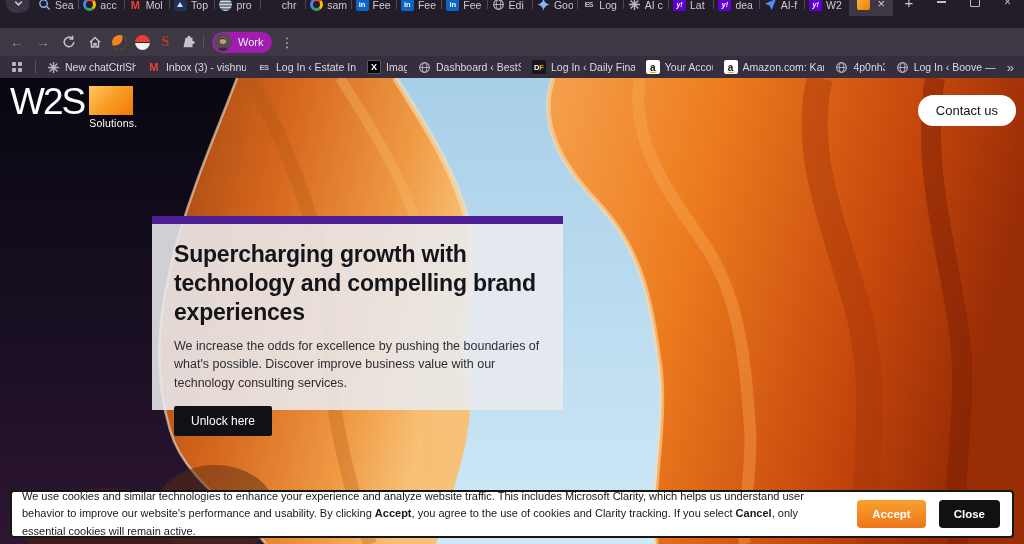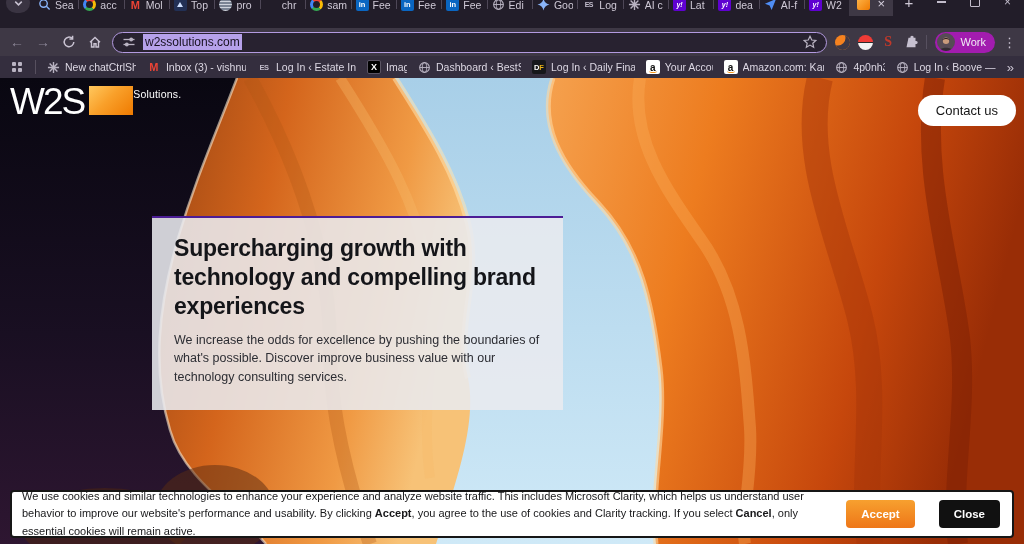--- a/index.html
+++ b/index.html
@@ -66,32 +66,32 @@
   .bi-amazon{background:#fff;color:#111;font-size:10px;font-weight:bold;}
   .az-smile{position:absolute;left:3px;bottom:1.5px;width:8px;height:3px;border-bottom:1.5px solid #f7981d;border-radius:0 0 50% 50%;}
   .bm-overflow{margin-left:auto;color:#c9c3d2;font-size:13px;flex:0 0 auto;}
 
   
   .viewport{position:relative;width:1024px;height:466px;overflow:hidden;background:#b3d6eb;}
   .canyon{position:absolute;inset:0;width:100%;height:100%;display:block;}
 
   .logo{position:absolute;left:10px;top:8px;display:flex;align-items:flex-start;gap:5px;}
   .logo-main{color:#fff;font-size:37px;font-weight:400;letter-spacing:-2px;line-height:.85;}
-  .logo-right{display:flex;flex-direction:row;}
+  .logo-right{display:flex;flex-direction:column;}
   .logo-square{width:44px;height:29px;background:linear-gradient(135deg,#ffc85e 0%,#f9a02a 45%,#ef7a00 100%);}
   .logo-sub{color:#fff;font-size:10.5px;margin-top:2px;letter-spacing:.2px;}
 
   .contact-btn{position:absolute;right:8px;top:17px;background:#fff;color:#141414;font-size:13px;font-weight:500;padding:8px 18px;border-radius:17px;border:none;}
 
-  .hero{position:absolute;left:152px;top:138px;width:411px;height:194px;background:rgba(233,234,239,.88);border-top:2px solid #4c1d95;box-sizing:border-box;padding:16px 22px;}
+  .hero{position:absolute;left:152px;top:138px;width:411px;height:194px;background:rgba(233,234,239,.88);border-top:8px solid #4c1d95;box-sizing:border-box;padding:16px 22px;}
   .hero h1{margin:0 0 9px 0;font-size:23px;line-height:1.27;font-weight:700;color:#141519;letter-spacing:-.2px;}
   .hero p{margin:0 0 13px 0;font-size:12.5px;line-height:1.5;color:#2c2d33;max-width:385px;}
   .hero-cta{background:#101114;color:#fff;font-size:12px;padding:8px 17px;border:none;border-radius:2px;}
 
-  .cookie{position:absolute;left:10px;top:412px;width:1004px;height:48px;box-sizing:border-box;background:#fff;border:2px solid #161616;border-radius:4px;display:flex;align-items:center;gap:24px;padding:0 10px;}
+  .cookie{position:absolute;left:10px;top:412px;width:1004px;height:48px;box-sizing:border-box;background:#fff;border:2px solid #161616;border-radius:4px;display:flex;align-items:center;gap:13px;padding:0 10px;}
   .cookie-text{flex:1 1 auto;font-size:11px;line-height:1.55;color:#18181a;}
   .cookie-text b{font-weight:700;}
   .btn-accept{background:linear-gradient(180deg,#f7a02f,#ee7618);color:#fff;font-size:11.5px;font-weight:600;border:none;border-radius:4px;padding:8px 15px;flex:0 0 auto;}
   .btn-close{background:#111;color:#fff;font-size:11.5px;font-weight:600;border:none;border-radius:4px;padding:8px 15px;flex:0 0 auto;margin-right:2px;}
 </style>
 </head>
 <body>
 
 <svg width="0" height="0" style="position:absolute">
   <defs>
@@ -290,30 +290,20 @@
     <span class="navbtn lit">
         <svg class="ic14">
           <use href="#i-rld"></use>
         </svg>
       </span>
     <span class="navbtn lit">
         <svg class="ic14">
           <use href="#i-hom"></use>
         </svg>
       </span>
-    <div class="addressbar">
-      <svg class="ic14" style="color:#b9b3c2">
-          <use href="#i-tun"></use>
-        </svg>
-      <span class="url-sel">w2ssolutions.com</span>
-      <span class="ab-spacer"></span>
-      <svg class="ic14" style="color:#b9b3c2">
-          <use href="#i-str"></use>
-        </svg>
-    </div>
     <span class="ext ext-crescent"></span>
     <span class="ext ext-pokeball"></span>
     <span class="ext ext-s">S</span>
     <svg class="ic14" style="color:#c6c0d0">
         <use href="#i-puz"></use>
       </svg>
     <span class="tooldiv"></span>
     <div class="profile">
       <svg width="18" height="18">
           <use href="#i-ava"></use>
@@ -435,20 +425,21 @@
         <span class="logo-square"></span>
         <span class="logo-sub">Solutions.</span>
       </span>
     </div>
 
     <button class="contact-btn">Contact us</button>
 
     <div class="hero">
       <h1>Supercharging growth with technology and compelling brand experiences</h1>
       <p>We increase the odds for excellence by pushing the boundaries of what's possible. Discover improve business value with our technology consulting services.</p>
+      <button class="hero-cta">Unlock here</button>
     </div>
 
     <div class="cookie">
       <div class="cookie-text"><span>We use cookies and similar technologies to enhance your experience and analyze website traffic. This includes Microsoft Clarity, which helps us understand user behavior to improve our website's performance and usability. By clicking </span><b>Accept</b><span>, you agree to the use of cookies and Clarity tracking. If you select </span><b>Cancel</b><span>, only essential cookies will remain active.</span></div>
       <button class="btn-accept">Accept</button>
       <button class="btn-close">Close</button>
     </div>
   </div>
 
 </div>

